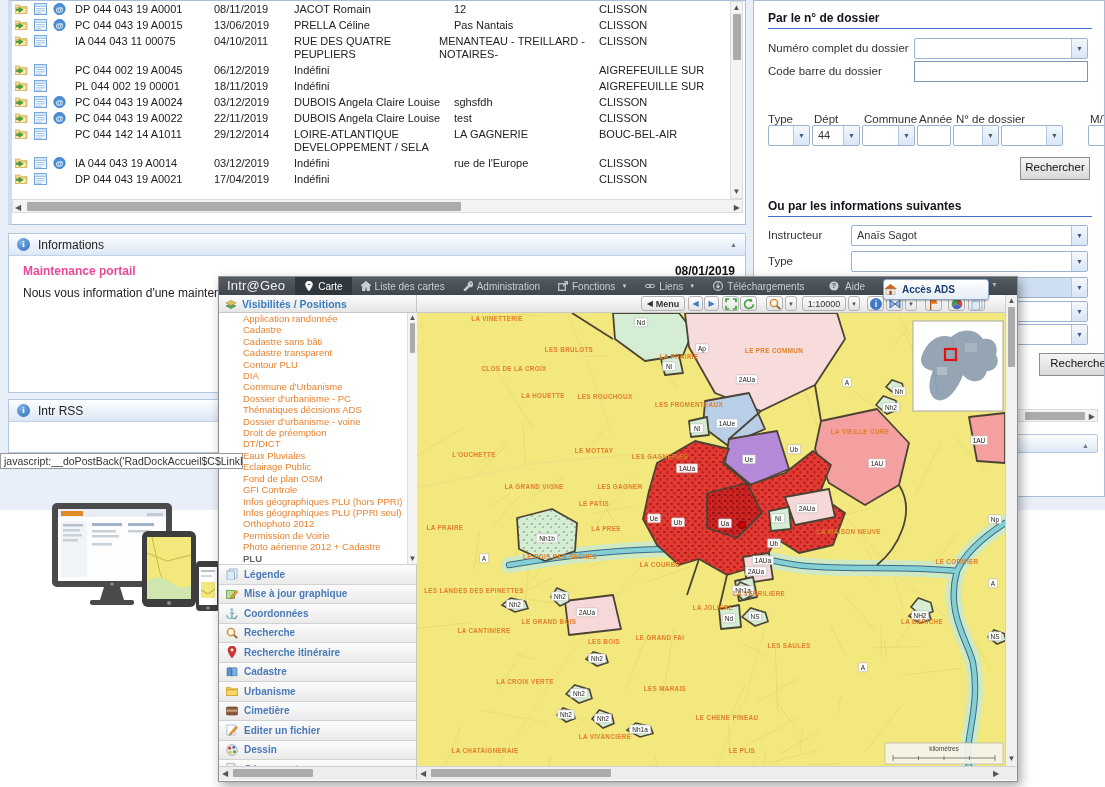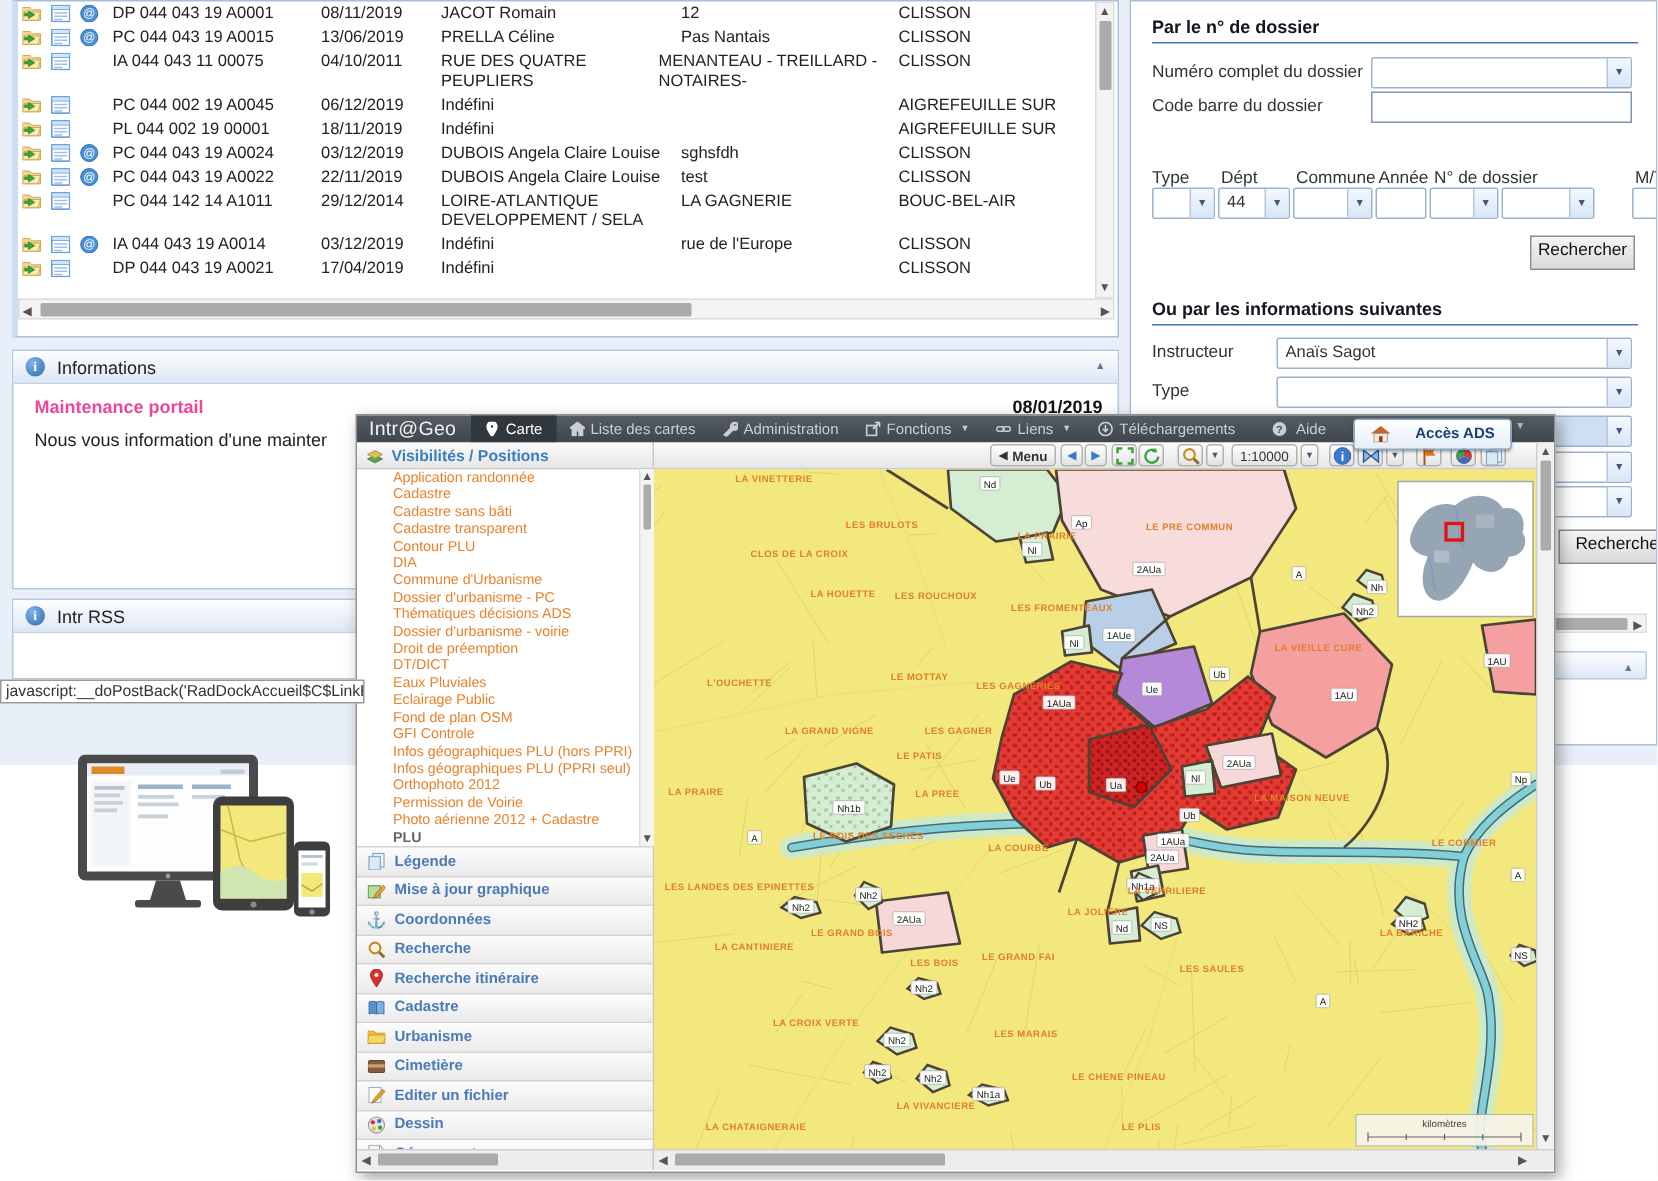--- a/index.html
+++ b/index.html
@@ -53,32 +53,32 @@
   #infoSubject{position:absolute;left:14px;top:8px;font-size:12px;font-weight:bold;color:#ec4899;}
   #infoDate{position:absolute;right:10px;top:8px;font-size:12px;font-weight:bold;color:#111;}
   #infoBody{position:absolute;left:14px;top:30px;width:195px;font-size:12px;color:#222;white-space:nowrap;overflow:hidden;}
 
   
   #statusBar{position:absolute;left:0;top:453px;width:243px;height:16px;background:#fff;border:1px solid #989898;
              box-sizing:border-box;font-size:10.5px;color:#333;line-height:14px;padding-left:3px;
              overflow:hidden;white-space:nowrap;z-index:60;}
 
   
-  #geoWindow{position:absolute;left:237px;top:276px;width:798px;height:504px;background:#fff;
+  #geoWindow{position:absolute;left:218px;top:276px;width:798px;height:504px;background:#fff;
              border:1px solid #8f8f8f;box-sizing:content-box;z-index:40;box-shadow:3px 4px 10px rgba(0,0,0,.35);}
   #gnav{position:absolute;left:0;top:0;width:798px;height:18px;background:linear-gradient(#545b63,#3f464d);
         display:flex;align-items:stretch;}
   #gbrand{color:#f2f2f2;font-size:13px;line-height:18px;padding:0 10px 0 8px;letter-spacing:.2px;}
   .nav-item{display:inline-flex;align-items:center;gap:4px;color:#c9ced3;font-size:10px;padding:0 9px;cursor:pointer;}
   .nav-item.active{background:#30373d;color:#fff;}
   .nav-item svg{width:10px;height:10px;fill:currentColor;stroke:currentColor;}
   .nav-caret{font-size:6px;margin-left:2px;}
   #navRight{position:absolute;right:16px;top:0;height:18px;display:flex;align-items:center;color:#c9ced3;font-size:10px;gap:6px;}
   #adsBtn{position:absolute;left:664px;top:2px;width:104px;height:19px;background:linear-gradient(#ffffff,#e4edf8);
-          border:1px solid #89a5c6;border-radius:3px;display:flex;align-items:center;justify-content:center;gap:17px;
+          border:1px solid #89a5c6;border-radius:3px;display:flex;align-items:center;justify-content:flex-start;gap:5px;
           font-size:10px;font-weight:bold;color:#1c3e6e;z-index:5;box-shadow:0 1px 2px rgba(0,0,0,.3);}
   #userFrag{position:absolute;left:772px;top:4px;color:#aab2ba;font-size:7px;}
 
   #sbHeader{position:absolute;left:0;top:18px;width:198px;height:18px;background:linear-gradient(#fbfbfb,#e6e6e6);
             border-right:1px solid #c8c8c8;border-bottom:1px solid #c8c8c8;box-sizing:border-box;
             display:flex;align-items:center;gap:5px;padding-left:6px;}
   #sbHeader .t{color:#3a7ebf;font-size:10.5px;font-weight:bold;}
   #gtoolbar{position:absolute;left:198px;top:18px;width:600px;height:18px;background:linear-gradient(#fbfbfb,#e6e6e6);
             border-bottom:1px solid #c8c8c8;box-sizing:border-box;}
   .tb-btn{position:absolute;top:1px;height:15px;background:linear-gradient(#ffffff,#e3e3e3);border:1px solid #b2b2b2;

